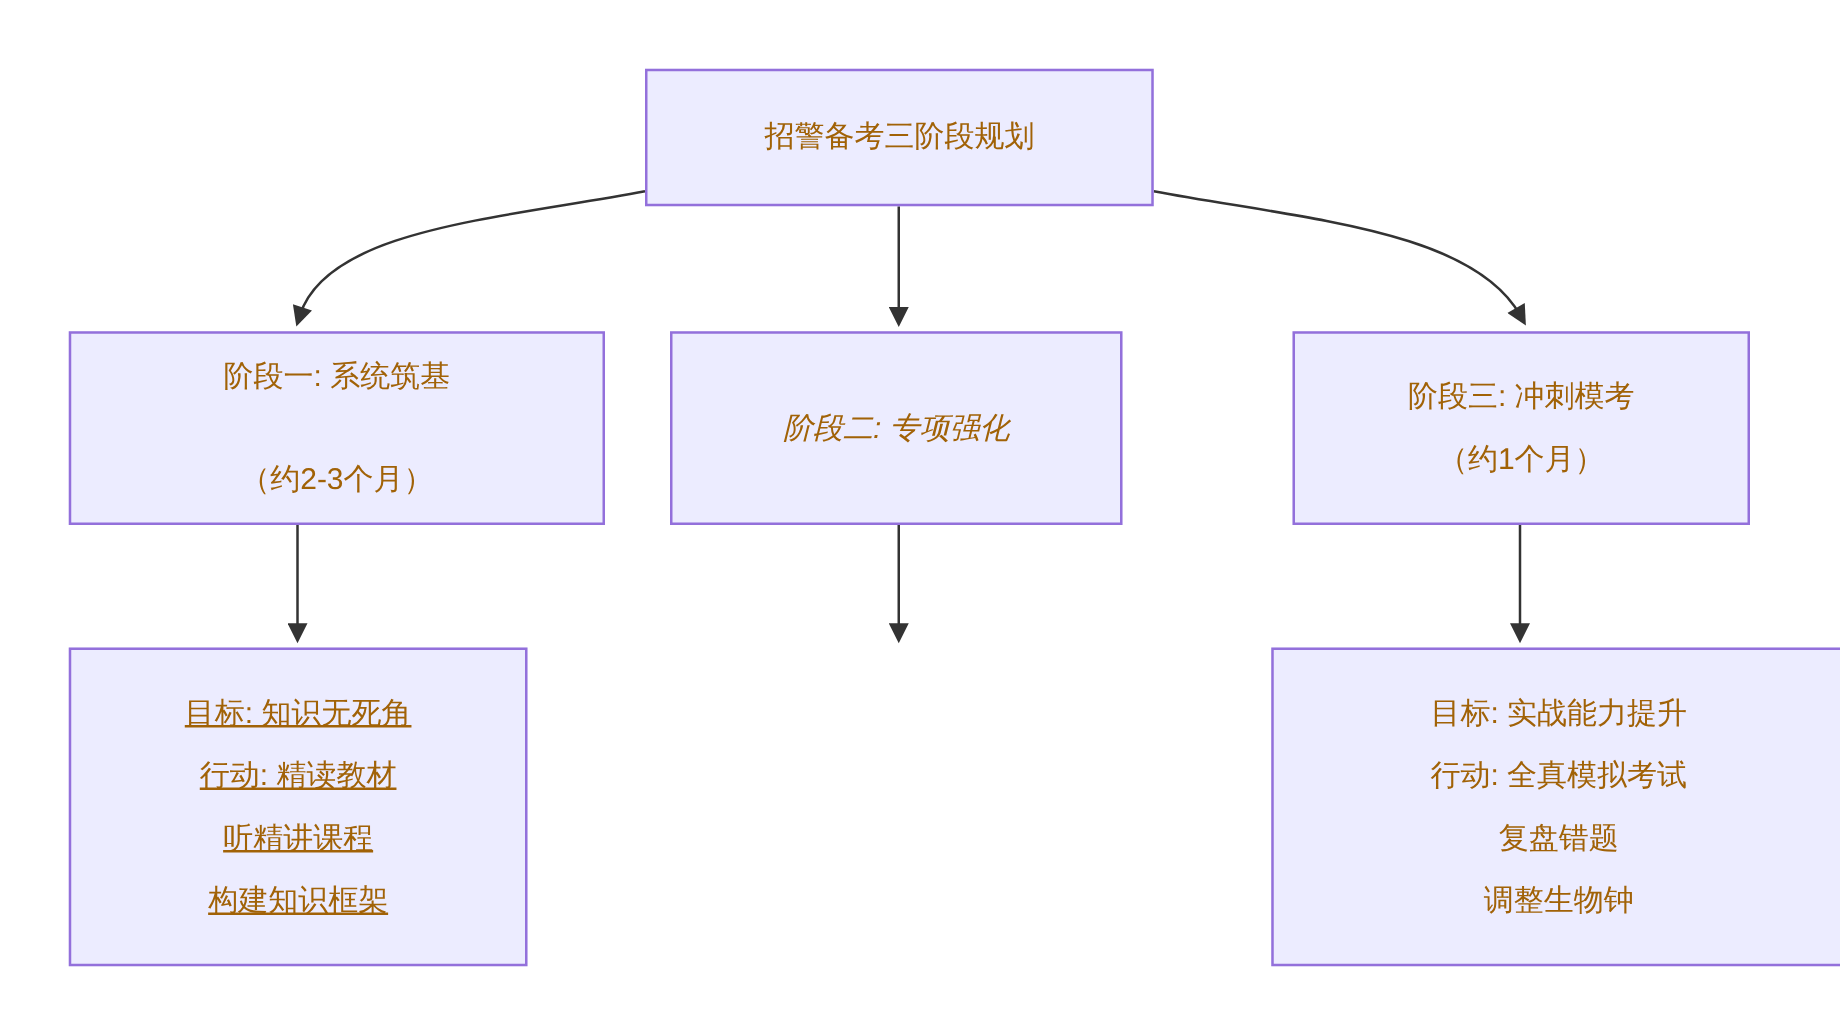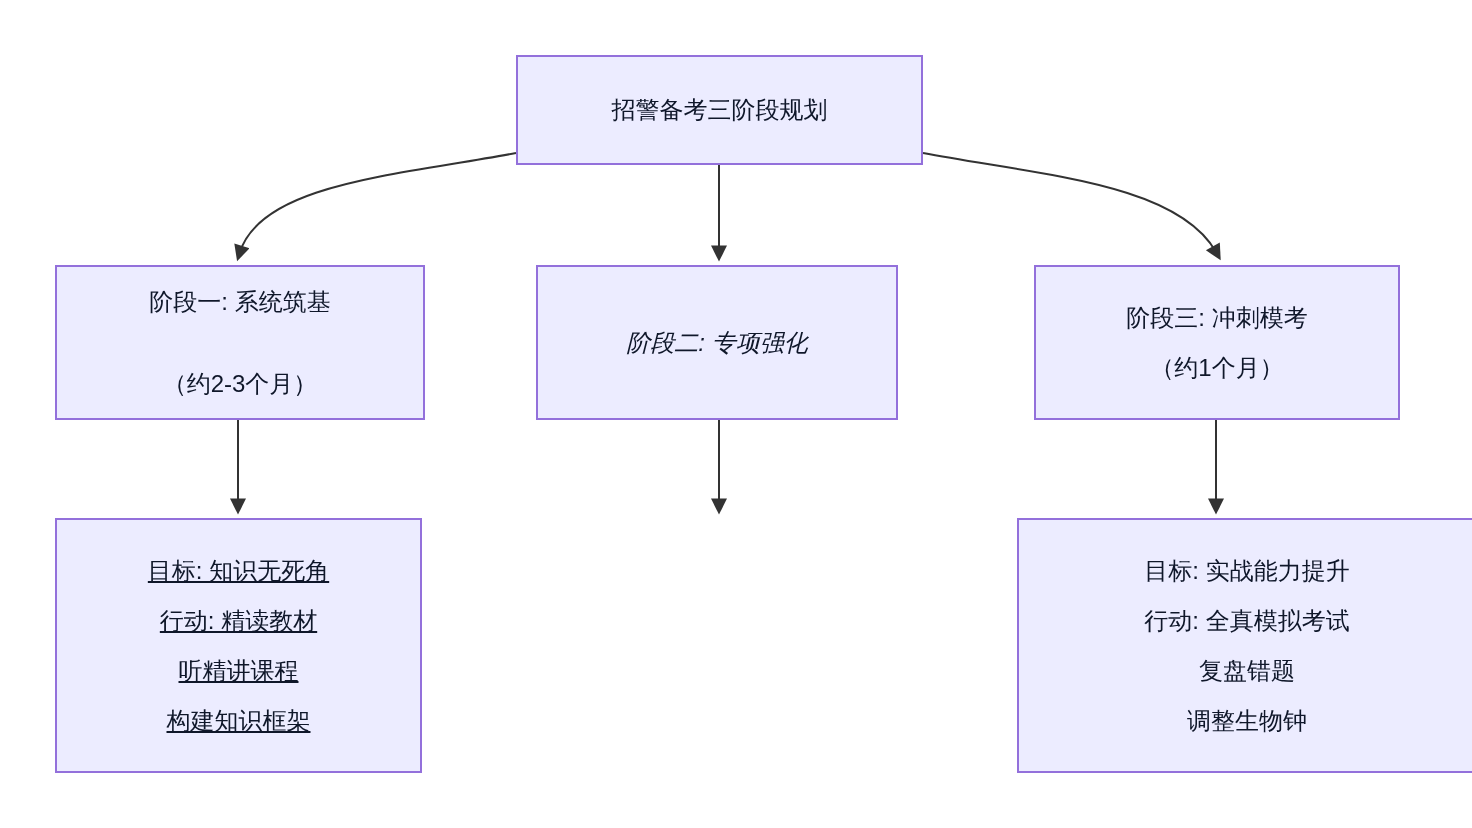--- a/index.html
+++ b/index.html
@@ -26,34 +26,34 @@
   .edge-path {
     fill: none;
     stroke: #333333;
     stroke-width: 2px;
   }
   .node {
     position: absolute;
     box-sizing: border-box;
     background: #ECECFF;
     border: 2px solid #9370DB;
-    color: #0f172a;
+    color: #a16207;
     display: flex;
     flex-direction: column;
     align-items: center;
     justify-content: center;
     text-align: center;
     font-size: 24px;
   }
   .node .line {
     line-height: 50px;
     white-space: nowrap;
   }
   .node-root    { left: 516px; top:  55px; width: 407px; height: 110px; }
-  .node-stage1  { left:  55px; top: 265px; width: 370px; height: 155px; gap: 32px; }
+  .node-stage1  { left:  55px; top: 265px; width: 429px; height: 155px; gap: 32px; }
   .node-stage2  { left: 536px; top: 265px; width: 362px; height: 155px; font-style: italic; }
   .node-stage3  { left: 1034px; top: 265px; width: 366px; height: 155px; }
   .node-detail1 { left:  55px; top: 518px; width: 367px; height: 255px; text-decoration: underline; }
   .node-detail2 { left: 521px; top: 518px; width: 389px; height: 255px; }
   .node-detail3 { left: 1017px; top: 518px; width: 460px; height: 255px; }
 </style>
 </head>
 <body>
 
 <div class="canvas">

